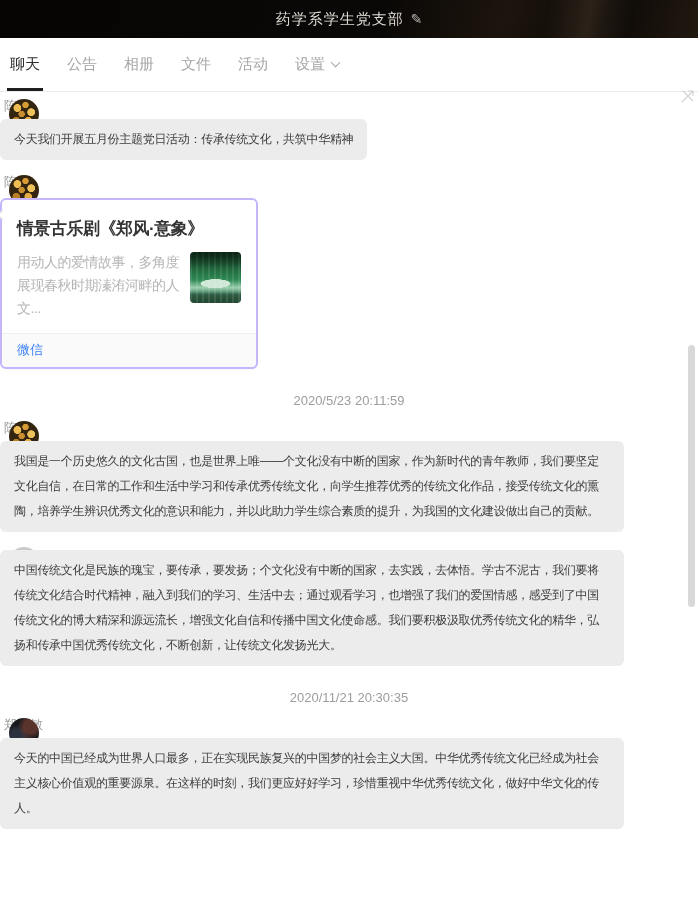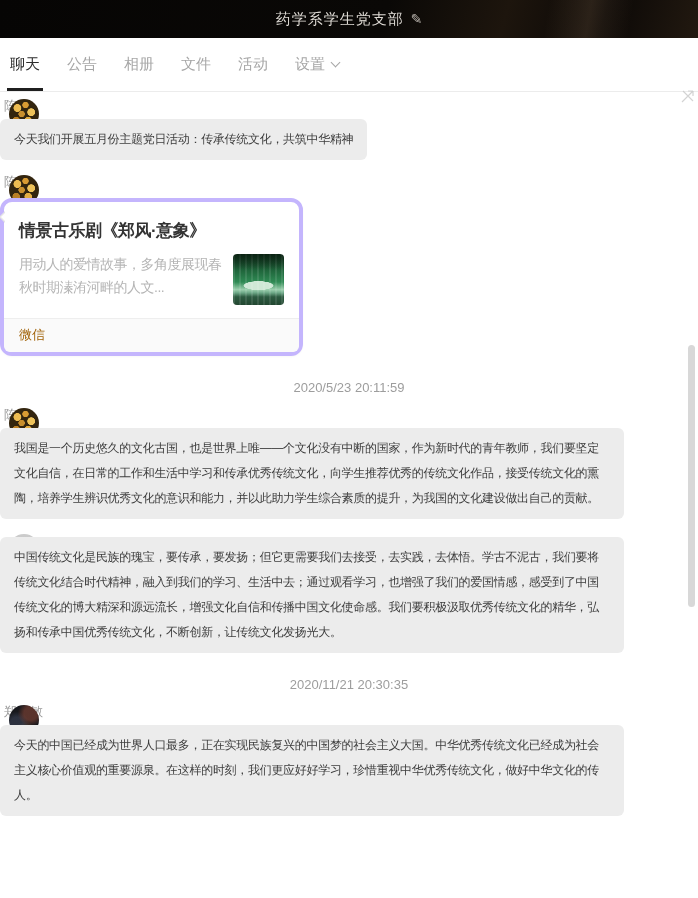--- a/index.html
+++ b/index.html
@@ -65,22 +65,22 @@
   }
   .bubble::before {
     content: ''; position: absolute; left: -10px; top: 9px;
     border: 6px solid transparent; border-right: 6px solid #ececec;
   }
 
   .timestamp { text-align: center; font-size: 13px; color: #9d9d9d; margin: 24px 0 11px; }
 
   
   .card {
-    position: relative; display: inline-block; width: 303px;
-    background: #fff; border: 4px solid #c4b5fd; border-radius: 12px;
+    position: relative; display: inline-block; width: 258px;
+    background: #fff; border: 2px solid #c4b5fd; border-radius: 6px;
     margin-top: 8px; cursor: pointer;
     box-shadow: 0 1px 2px rgba(0,0,0,0.03);
   }
   .card::before {
     content: ''; position: absolute; left: -11px; top: 9px;
     border: 6px solid transparent; border-right: 6px solid #e6e6e6;
   }
   .card::after {
     content: ''; position: absolute; left: -9px; top: 9px;
     border: 6px solid transparent; border-right: 6px solid #ffffff;
@@ -93,21 +93,21 @@
     width: 51px; height: 51px; border-radius: 4px; flex-shrink: 0; margin-top: 1px;
     background:
       linear-gradient(rgba(5,25,12,.6), rgba(5,25,12,0) 32%),
       repeating-linear-gradient(90deg, rgba(255,255,255,.10) 0 2px, rgba(0,0,0,0) 2px 6px),
       radial-gradient(ellipse 40% 12% at 50% 62%, #cfe8d6 0 70%, rgba(0,0,0,0) 75%),
       linear-gradient(180deg, #12301d 0%, #1e6239 30%, #2f8a54 55%, #9ccfae 70%, #6da887 76%, #2c5a40 84%, #234731 100%);
   }
   .card-footer {
     border-top: 1px solid #eeeeee; background: #fafafa;
     border-radius: 0 0 6px 6px;
-    padding: 7px 15px 8px; font-size: 13px; color: #a16207;
+    padding: 7px 15px 8px; font-size: 13px; color: #3b82f6;
   }
 
   
   .avatar-chenhan {
     background:
       radial-gradient(circle at 28% 30%, #edbc52 0 12%, rgba(0,0,0,0) 14%),
       radial-gradient(circle at 55% 20%, #d99b33 0 10%, rgba(0,0,0,0) 12%),
       radial-gradient(circle at 74% 44%, #eec25a 0 13%, rgba(0,0,0,0) 15%),
       radial-gradient(circle at 42% 50%, #c98f2e 0 13%, rgba(0,0,0,0) 15%),
       radial-gradient(circle at 64% 72%, #e3ad44 0 12%, rgba(0,0,0,0) 14%),
@@ -185,21 +185,21 @@
     <div class="timestamp">2020/5/23 20:11:59</div>
 
     <div class="msg">
       <div class="avatar avatar-chenhan"></div>
       <div class="sender">陈翰</div>
       <div class="bubble">我国是一个历史悠久的文化古国，也是世界上唯——个文化没有中断的国家，作为新时代的青年教师，我们要坚定文化自信，在日常的工作和生活中学习和传承优秀传统文化，向学生推荐优秀的传统文化作品，接受传统文化的熏陶，培养学生辨识优秀文化的意识和能力，并以此助力学生综合素质的提升，为我国的文化建设做出自己的贡献。</div>
     </div>
 
     <div class="msg">
       <div class="avatar avatar-luohaitai"></div>
-      <div class="bubble">中国传统文化是民族的瑰宝，要传承，要发扬；但它更需要我们去接受，去实践，去体悟。学古不泥古，我们要将传统文化结合时代精神，融入到我们的学习、生活中去；通过观看学习，也增强了我们的爱国情感，感受到了中国传统文化的博大精深和源远流长，增强文化自信和传播中国文化使命感。我们要积极汲取优秀传统文化的精华，弘扬和传承中国优秀传统文化，不断创新，让传统文化发扬光大。</div>
+      <div class="bubble">中国传统文化是民族的瑰宝，要传承，要发扬；个文化没有中断的国家，去实践，去体悟。学古不泥古，我们要将传统文化结合时代精神，融入到我们的学习、生活中去；通过观看学习，也增强了我们的爱国情感，感受到了中国传统文化的博大精深和源远流长，增强文化自信和传播中国文化使命感。我们要积极汲取优秀传统文化的精华，弘扬和传承中国优秀传统文化，不断创新，让传统文化发扬光大。</div>
     </div>
 
     <div class="timestamp">2020/11/21 20:30:35</div>
 
     <div class="msg">
       <div class="avatar avatar-zhengweimin"></div>
       <div class="sender">郑卫敏</div>
       <div class="bubble">今天的中国已经成为世界人口最多，正在实现民族复兴的中国梦的社会主义大国。中华优秀传统文化已经成为社会主义核心价值观的重要源泉。在这样的时刻，我们更应好好学习，珍惜重视中华优秀传统文化，做好中华文化的传人。</div>
     </div>
 

